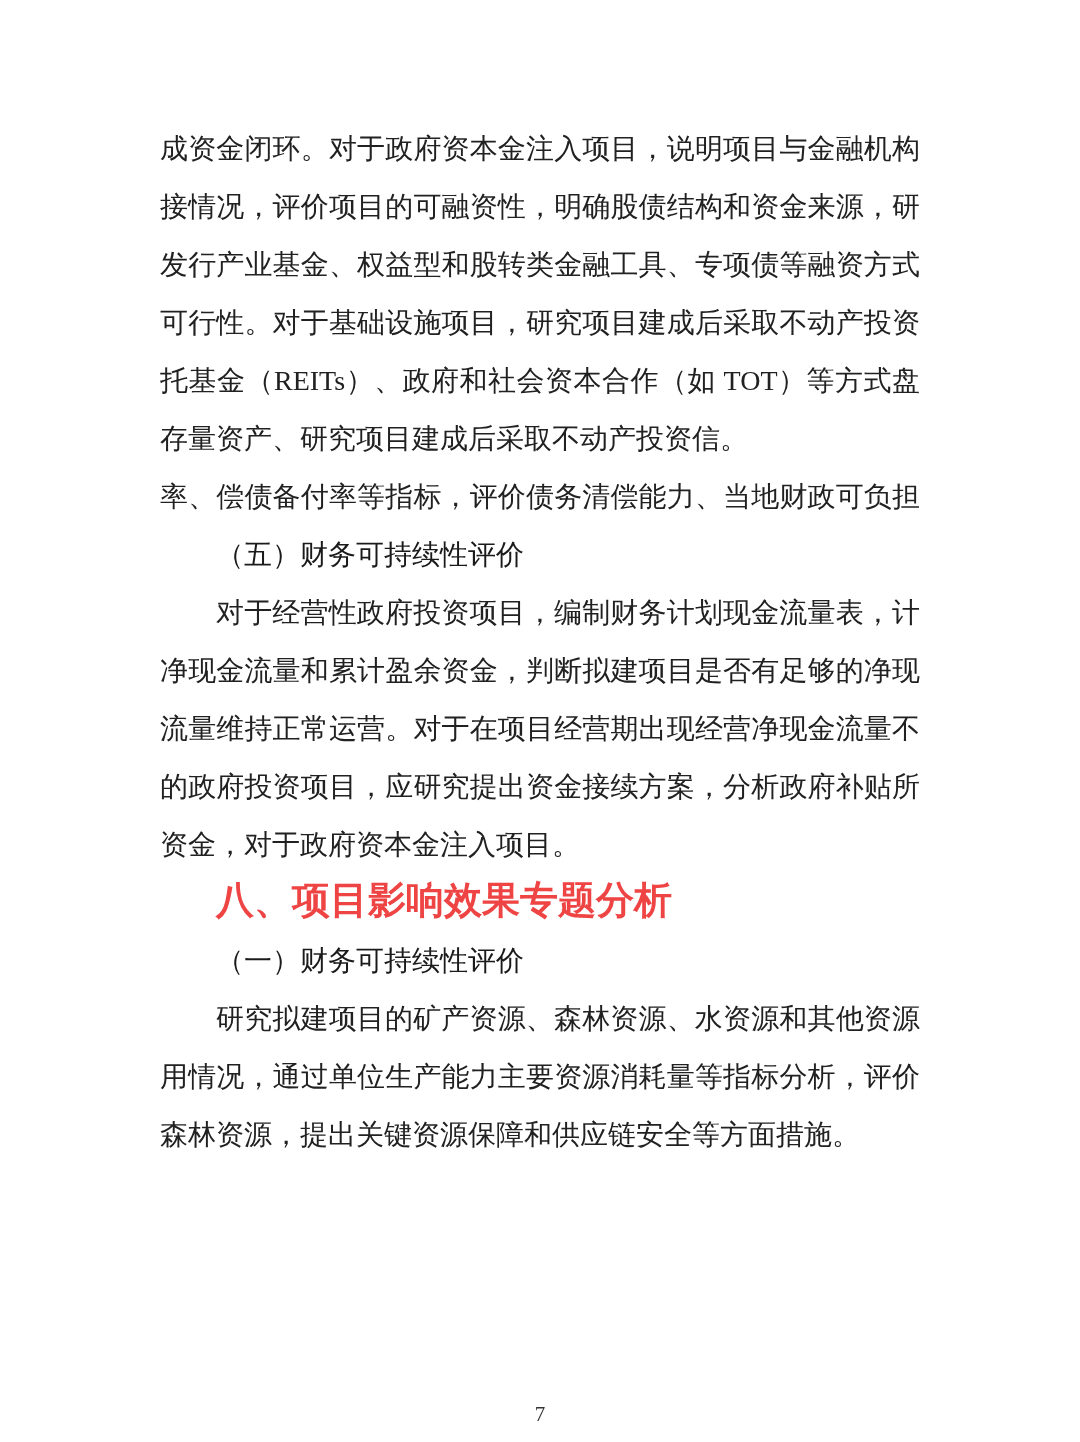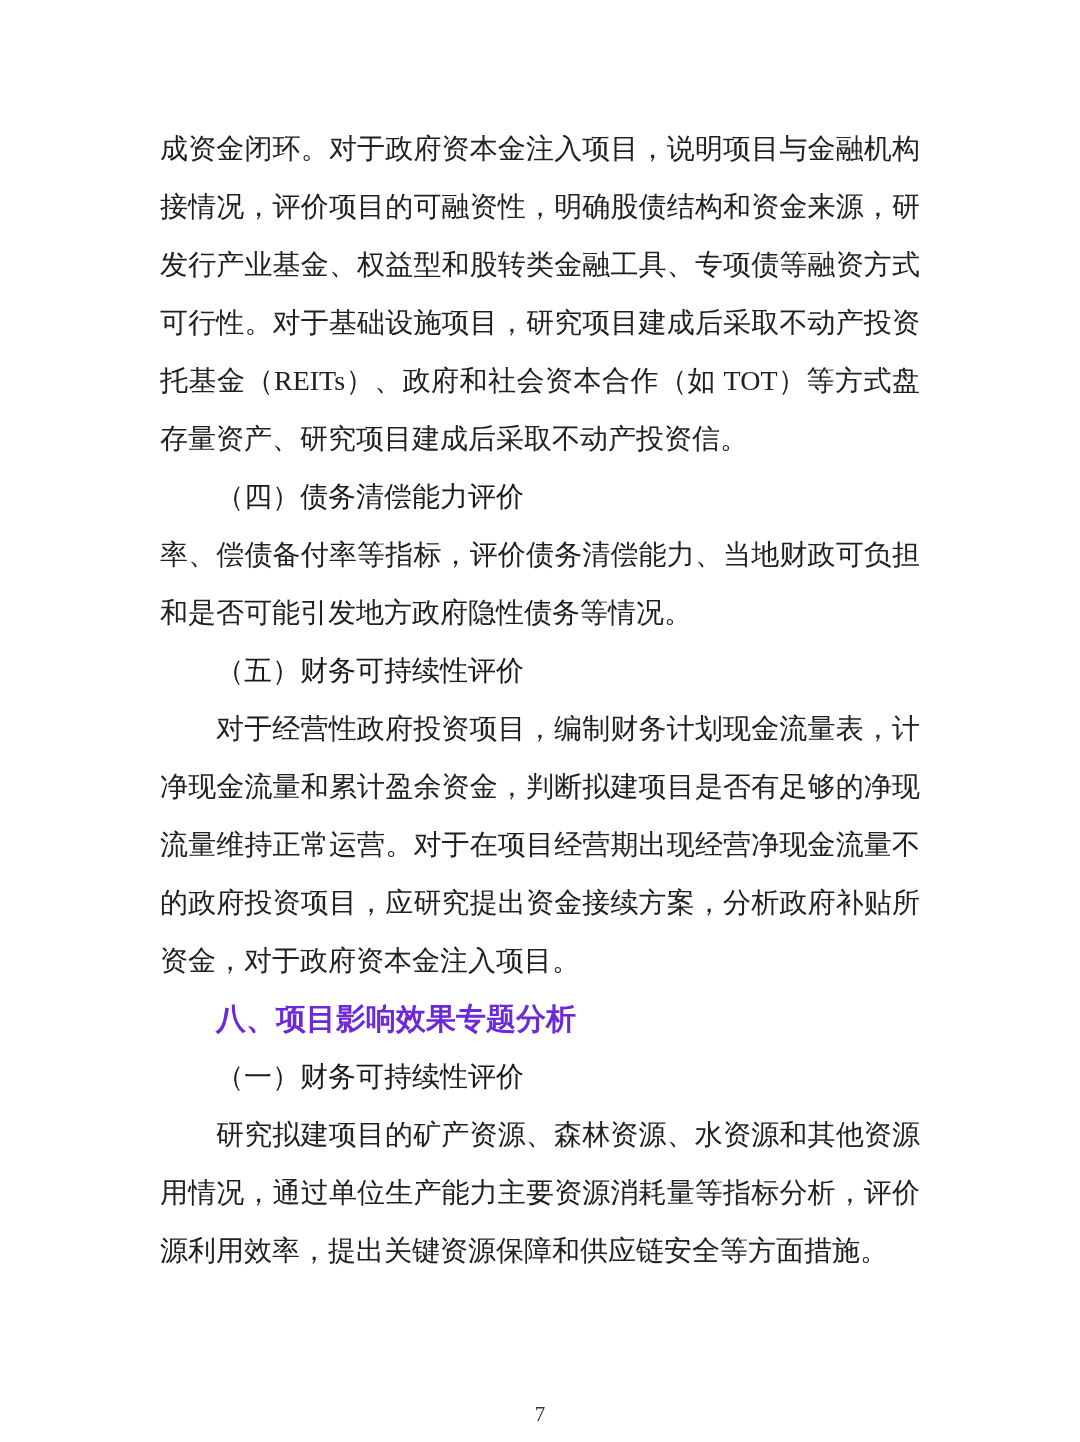--- a/index.html
+++ b/index.html
@@ -40,24 +40,24 @@
     overflow: hidden;
   }
   .line.indent {
     text-indent: 56px;
   }
   .line.heading {
     
     color: #1a1a1a;
   }
   .line.heading-bold {
-    font-family: Liberation Sans, sans-serif;
+    font-family: Liberation Mono, monospace;
     font-weight: 700;
-    font-size: 30px;
-    color: #6d28d9;
+    font-size: 38px;
+    color: #ef4444;
   }
   .page-number {
     position: absolute;
     left: 0;
     right: 0;
     top: 1402px;
     text-align: center;
     font-size: 21px;
     color: #333333;
     font-family: "Liberation Serif", "DejaVu Serif", serif;
@@ -69,37 +69,35 @@
 <div class="page">
   <div class="text-block">
 
     <div class="line full">成资金闭环。对于政府资本金注入项目，说明项目与金融机构对</div>
     <div class="line full">接情况，评价项目的可融资性，明确股债结构和资金来源，研究</div>
     <div class="line full">发行产业基金、权益型和股转类金融工具、专项债等融资方式的</div>
     <div class="line full">可行性。对于基础设施项目，研究项目建成后采取不动产投资信</div>
     <div class="line full">托基金（REITs）、政府和社会资本合作（如 TOT）等方式盘活</div>
     <div class="line">存量资产、研究项目建成后采取不动产投资信。</div>
 
-    <div class="line heading indent">（四）债务清偿能力评价</div>
 
     <div class="line full">率、偿债备付率等指标，评价债务清偿能力、当地财政可负担性</div>
-    <div class="line">和是否可能引发地方政府隐性债务等情况。</div>
 
     <div class="line heading indent">（五）财务可持续性评价</div>
 
     <div class="line full indent">对于经营性政府投资项目，编制财务计划现金流量表，计算</div>
     <div class="line full">净现金流量和累计盈余资金，判断拟建项目是否有足够的净现金</div>
     <div class="line full">流量维持正常运营。对于在项目经营期出现经营净现金流量不足</div>
     <div class="line full">的政府投资项目，应研究提出资金接续方案，分析政府补贴所需</div>
     <div class="line">资金，对于政府资本金注入项目。</div>
 
     <div class="line heading-bold indent">八、项目影响效果专题分析</div>
 
     <div class="line heading indent">（一）财务可持续性评价</div>
 
     <div class="line full indent">研究拟建项目的矿产资源、森林资源、水资源和其他资源利</div>
     <div class="line full">用情况，通过单位生产能力主要资源消耗量等指标分析，评价资</div>
-    <div class="line">源利用效率，提出关键资源保障和供应链安全等方面措施。</div>
+    <div class="line">森林资源，提出关键资源保障和供应链安全等方面措施。</div>
 
   </div>
 
   <div class="page-number">7</div>
 </div>
 
 </body></html>

